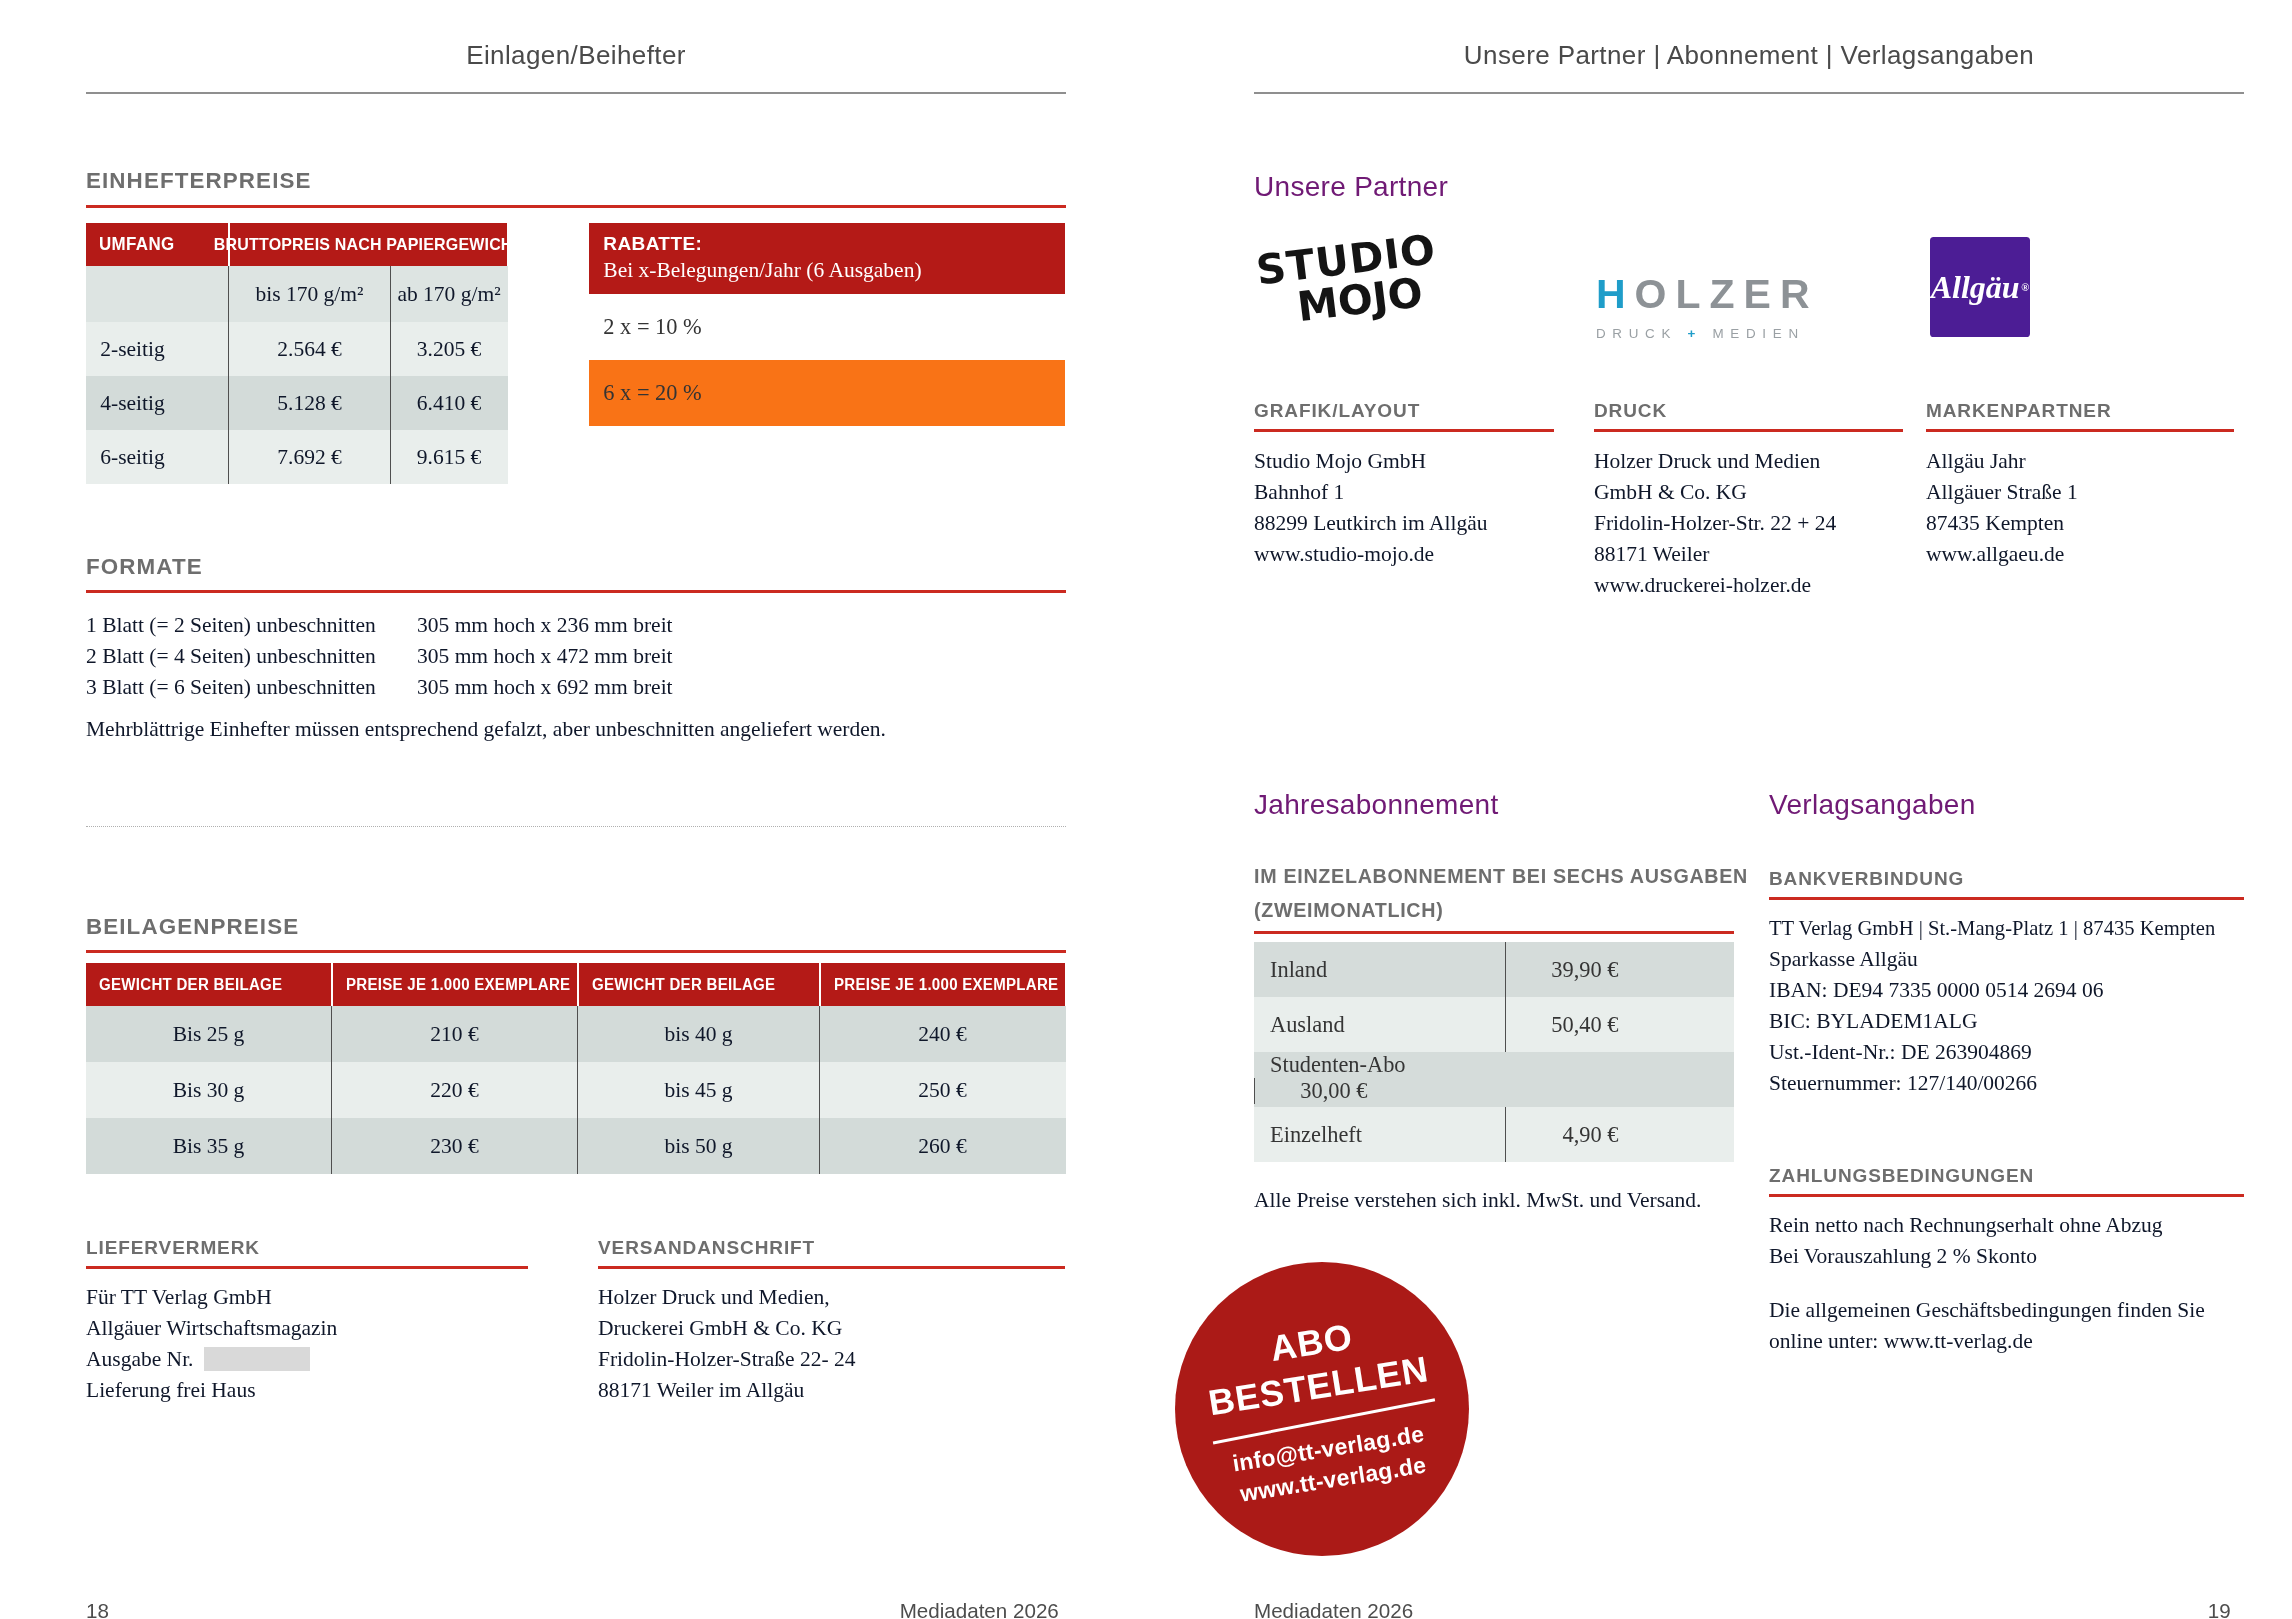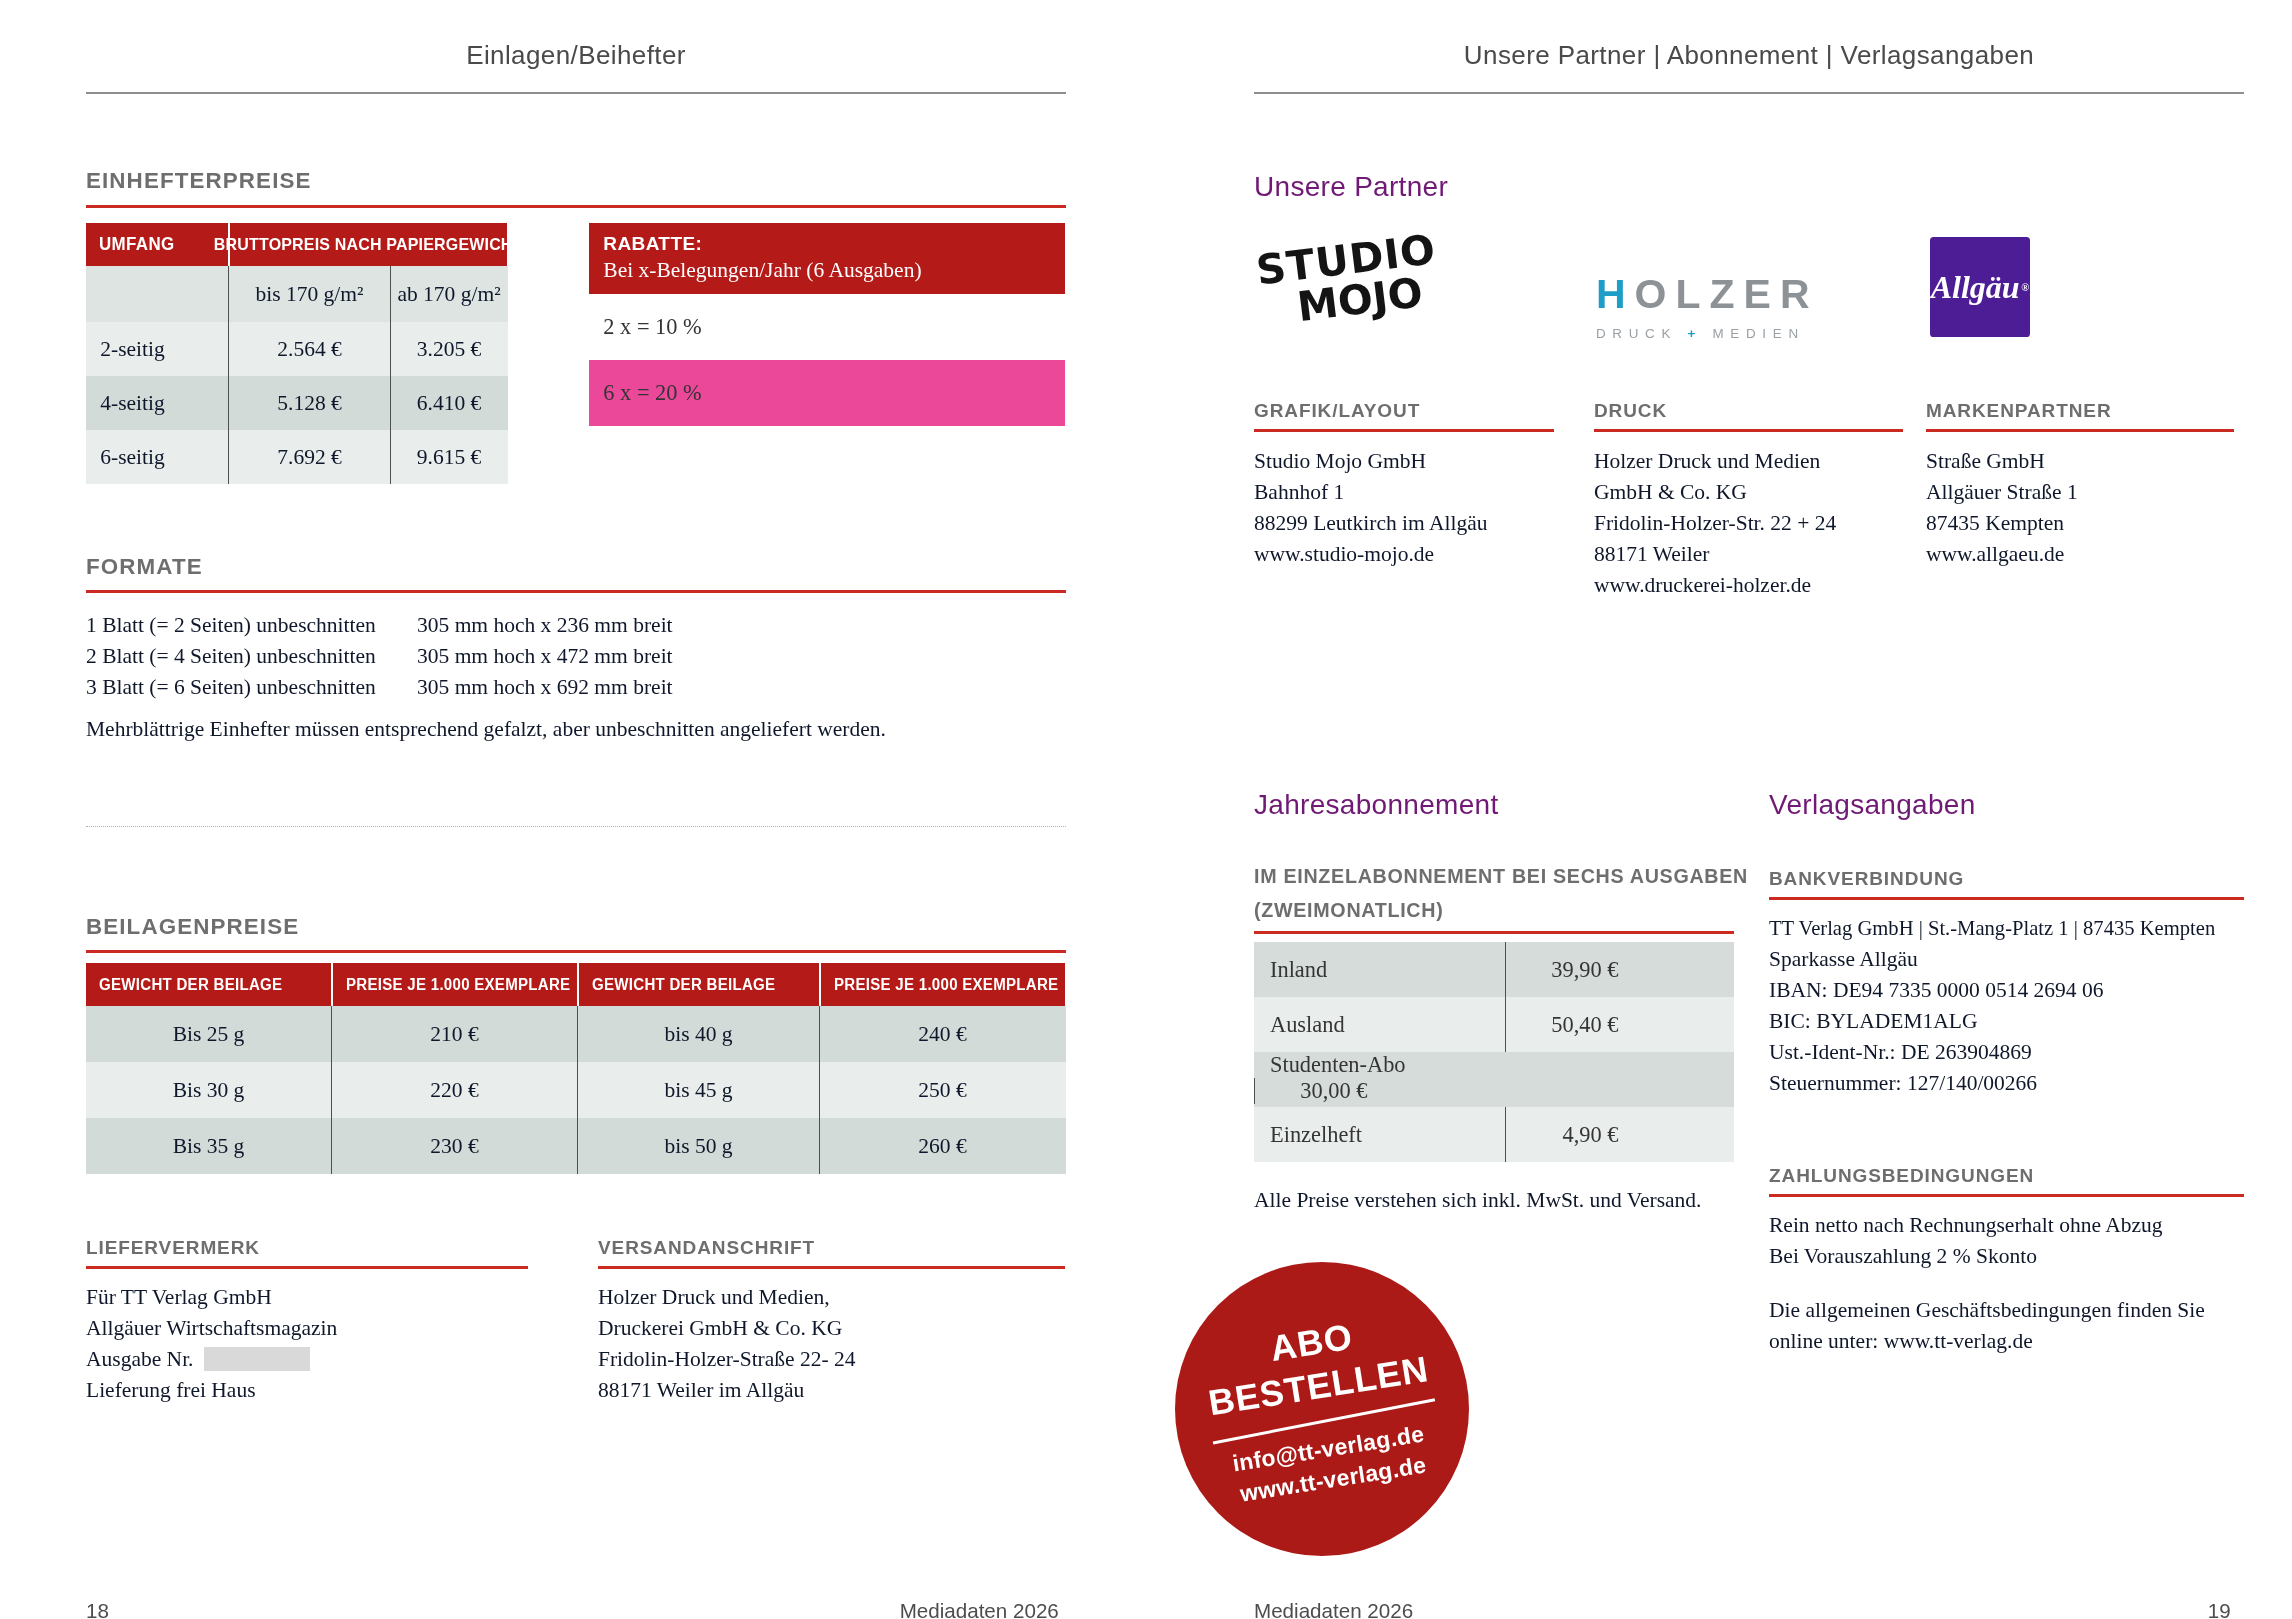--- a/index.html
+++ b/index.html
@@ -163,21 +163,21 @@
       <div class="eh-c3 cell vline serif">9.615 €</div>
     </div>
   </div>
 
   <div class="rabatte">
     <div class="rab-head redcell">
       <div class="rab-title">RABATTE:</div>
       <div class="rab-sub">Bei x-Belegungen/Jahr (6 Ausgaben)</div>
     </div>
     <div class="rab-row">2 x = 10 %</div>
-    <div class="rab-row" style="background:#ec4899;">6 x = 20 %</div>
+    <div class="rab-row" style="background:#f97316;">6 x = 20 %</div>
   </div>
 
   <div class="sec-title" style="top:528px;left:0;">FORMATE</div>
   <div class="red-rule" style="top:564px;left:0;width:980px;"></div>
 
   <div class="fmt-rows">
     <div class="fmt-row serif">
       <div class="f1">1 Blatt (= 2 Seiten) unbeschnitten</div>
       <div class="f2">305 mm hoch x 236 mm breit</div>
     </div>
@@ -299,21 +299,21 @@
       <div>Fridolin-Holzer-Str. 22 + 24</div>
       <div>88171 Weiler</div>
       <div>www.druckerei-holzer.de</div>
     </div>
   </div>
 
   <div class="pcol" style="left:672px;width:308px;">
     <div class="pcol-title">MARKENPARTNER</div>
     <div class="pcol-rule"></div>
     <div class="addr-lines serif">
-      <div>Straße GmbH</div>
+      <div>Allgäu Jahr</div>
       <div>Allgäuer Straße 1</div>
       <div>87435 Kempten</div>
       <div>www.allgaeu.de</div>
     </div>
   </div>
 
   <div class="big-heading" style="top:763px;left:0;">Jahresabonnement</div>
 
   <div class="abo-sub">
     <div>IM EINZELABONNEMENT BEI SECHS AUSGABEN</div>

